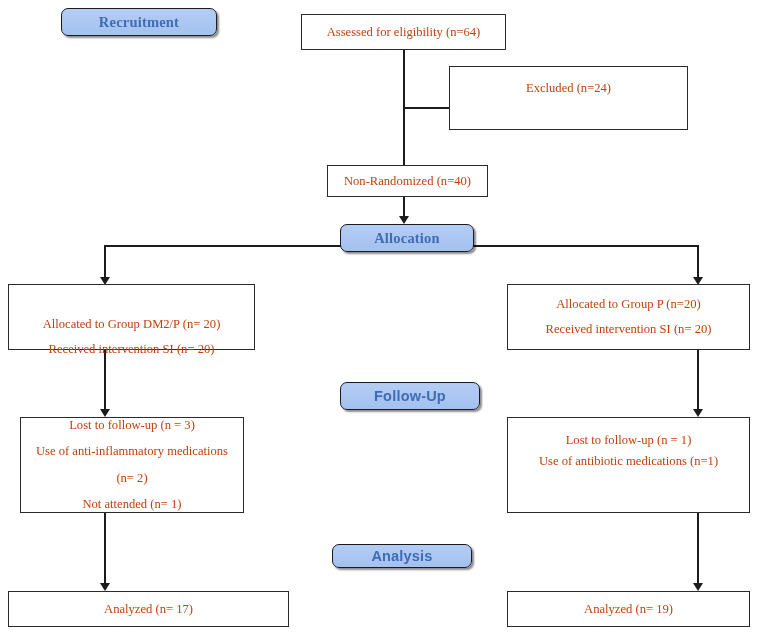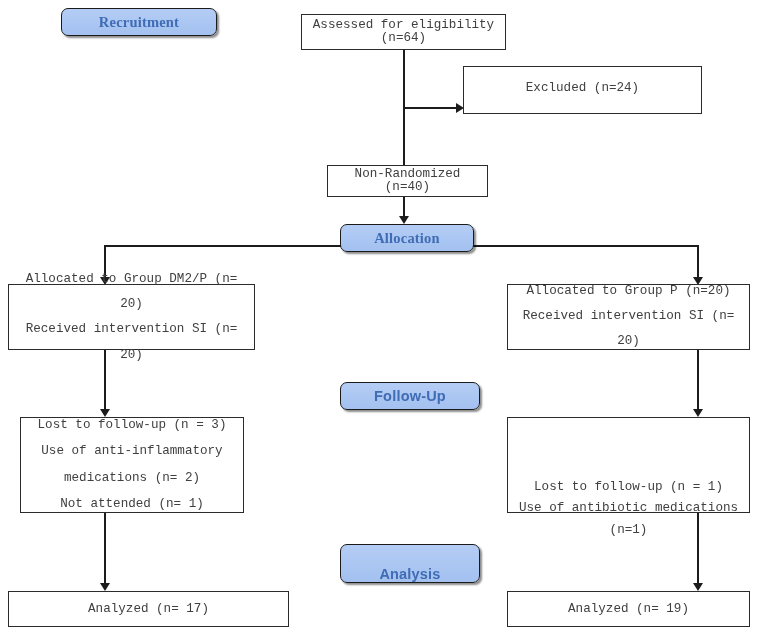--- a/index.html
+++ b/index.html
@@ -37,23 +37,22 @@
   .banner.sans   { font-family: "Liberation Sans", "DejaVu Sans", sans-serif; font-size: 14.5px; }
 
   
   .box {
     position: absolute;
     box-sizing: border-box;
     background: #ffffff;
     border: 1.3px solid #2b2b2b;
     z-index: 4;
     font-size: 12.6px;
-    color: #404040;
+    color: #c2410c;
     line-height: 1.0;
-    font-family: Liberation Mono, monospace;
   }
   .box .lines {
     position: absolute;
     left: 6px;
     right: 6px;
     text-align: center;
   }
   .box .ln { display: block; }
 
   
@@ -100,21 +99,21 @@
   </div>
 
   <div class="banner serif" style="left:340px; top:224px; width:134px; height:28px;">
     <span>Allocation</span>
   </div>
 
   <div class="banner sans" style="left:340px; top:358px; width:140px; height:28px;margin-top:24px;">
     <span>Follow-Up</span>
   </div>
 
-  <div class="banner sans" style="left:340px; top:544px; width:140px; height:39px;align-items:flex-end;">
+  <div class="banner sans" style="left:332px; top:544px; width:140px; height:24px;">
     <span>Analysis</span>
   </div>
 
   <div class="vline" style="left:403px; top:50px; height:117px;"></div>
 
   <div class="hline" style="left:403px; top:107px; width:57px;"></div>
   <div class="arrow-right" style="left:456px; top:103px;"></div>
 
   <div class="vline" style="left:403px; top:196px; height:22px;"></div>
   <div class="arrow-down" style="left:399px; top:216px;"></div>
@@ -139,34 +138,34 @@
 
   <div class="vline" style="left:697px; top:513px; height:72px;"></div>
   <div class="arrow-down" style="left:693px; top:583px;"></div>
 
   <div class="box vcenter" style="left:301px; top:14px; width:205px; height:36px;">
     <div class="lines">
       <span class="ln">Assessed for eligibility (n=64)</span>
     </div>
   </div>
 
-  <div class="box vtop" style="left:463px; top:66px; width:239px; height:48px;">
+  <div class="box vtop" style="left:449px; top:66px; width:239px; height:64px;">
     <div class="lines" style="line-height:1.45;">
       <span class="ln">Excluded (n=24)</span>
     </div>
   </div>
 
   <div class="box vcenter" style="left:327px; top:165px; width:161px; height:32px;">
     <div class="lines">
       <span class="ln">Non-Randomized (n=40)</span>
     </div>
   </div>
 
   <div class="box vcenter" style="left:8px; top:284px; width:247px; height:66px;">
-    <div class="lines" style="line-height:2.0;">
+    <div class="lines" style="line-height:2.0;margin-top:20px;">
       <span class="ln">Allocated to Group DM2/P (n= 20)</span>
       <span class="ln">Received intervention SI (n= 20)</span>
     </div>
   </div>
 
   <div class="box vcenter" style="left:507px; top:284px; width:243px; height:66px;">
     <div class="lines" style="line-height:2.0;">
       <span class="ln">Allocated to Group P (n=20)</span>
       <span class="ln">Received intervention SI (n= 20)</span>
     </div>
@@ -174,21 +173,21 @@
 
   <div class="box vcenter" style="left:20px; top:417px; width:224px; height:96px;">
     <div class="lines" style="line-height:2.1;">
       <span class="ln">Lost to follow-up (n = 3)</span>
       <span class="ln">Use of anti-inflammatory medications (n= 2)</span>
       <span class="ln">Not attended (n= 1)</span>
     </div>
   </div>
 
   <div class="box vtop" style="left:507px; top:417px; width:243px; height:96px;">
-    <div class="lines" style="line-height:1.7;margin-top:47px;">
+    <div class="lines" style="line-height:1.7;">
       <span class="ln">Lost to follow-up (n = 1)</span>
       <span class="ln">Use of antibiotic medications (n=1)</span>
     </div>
   </div>
 
   <div class="box vcenter" style="left:8px; top:591px; width:281px; height:36px;">
     <div class="lines">
       <span class="ln">Analyzed (n= 17)</span>
     </div>
   </div>

